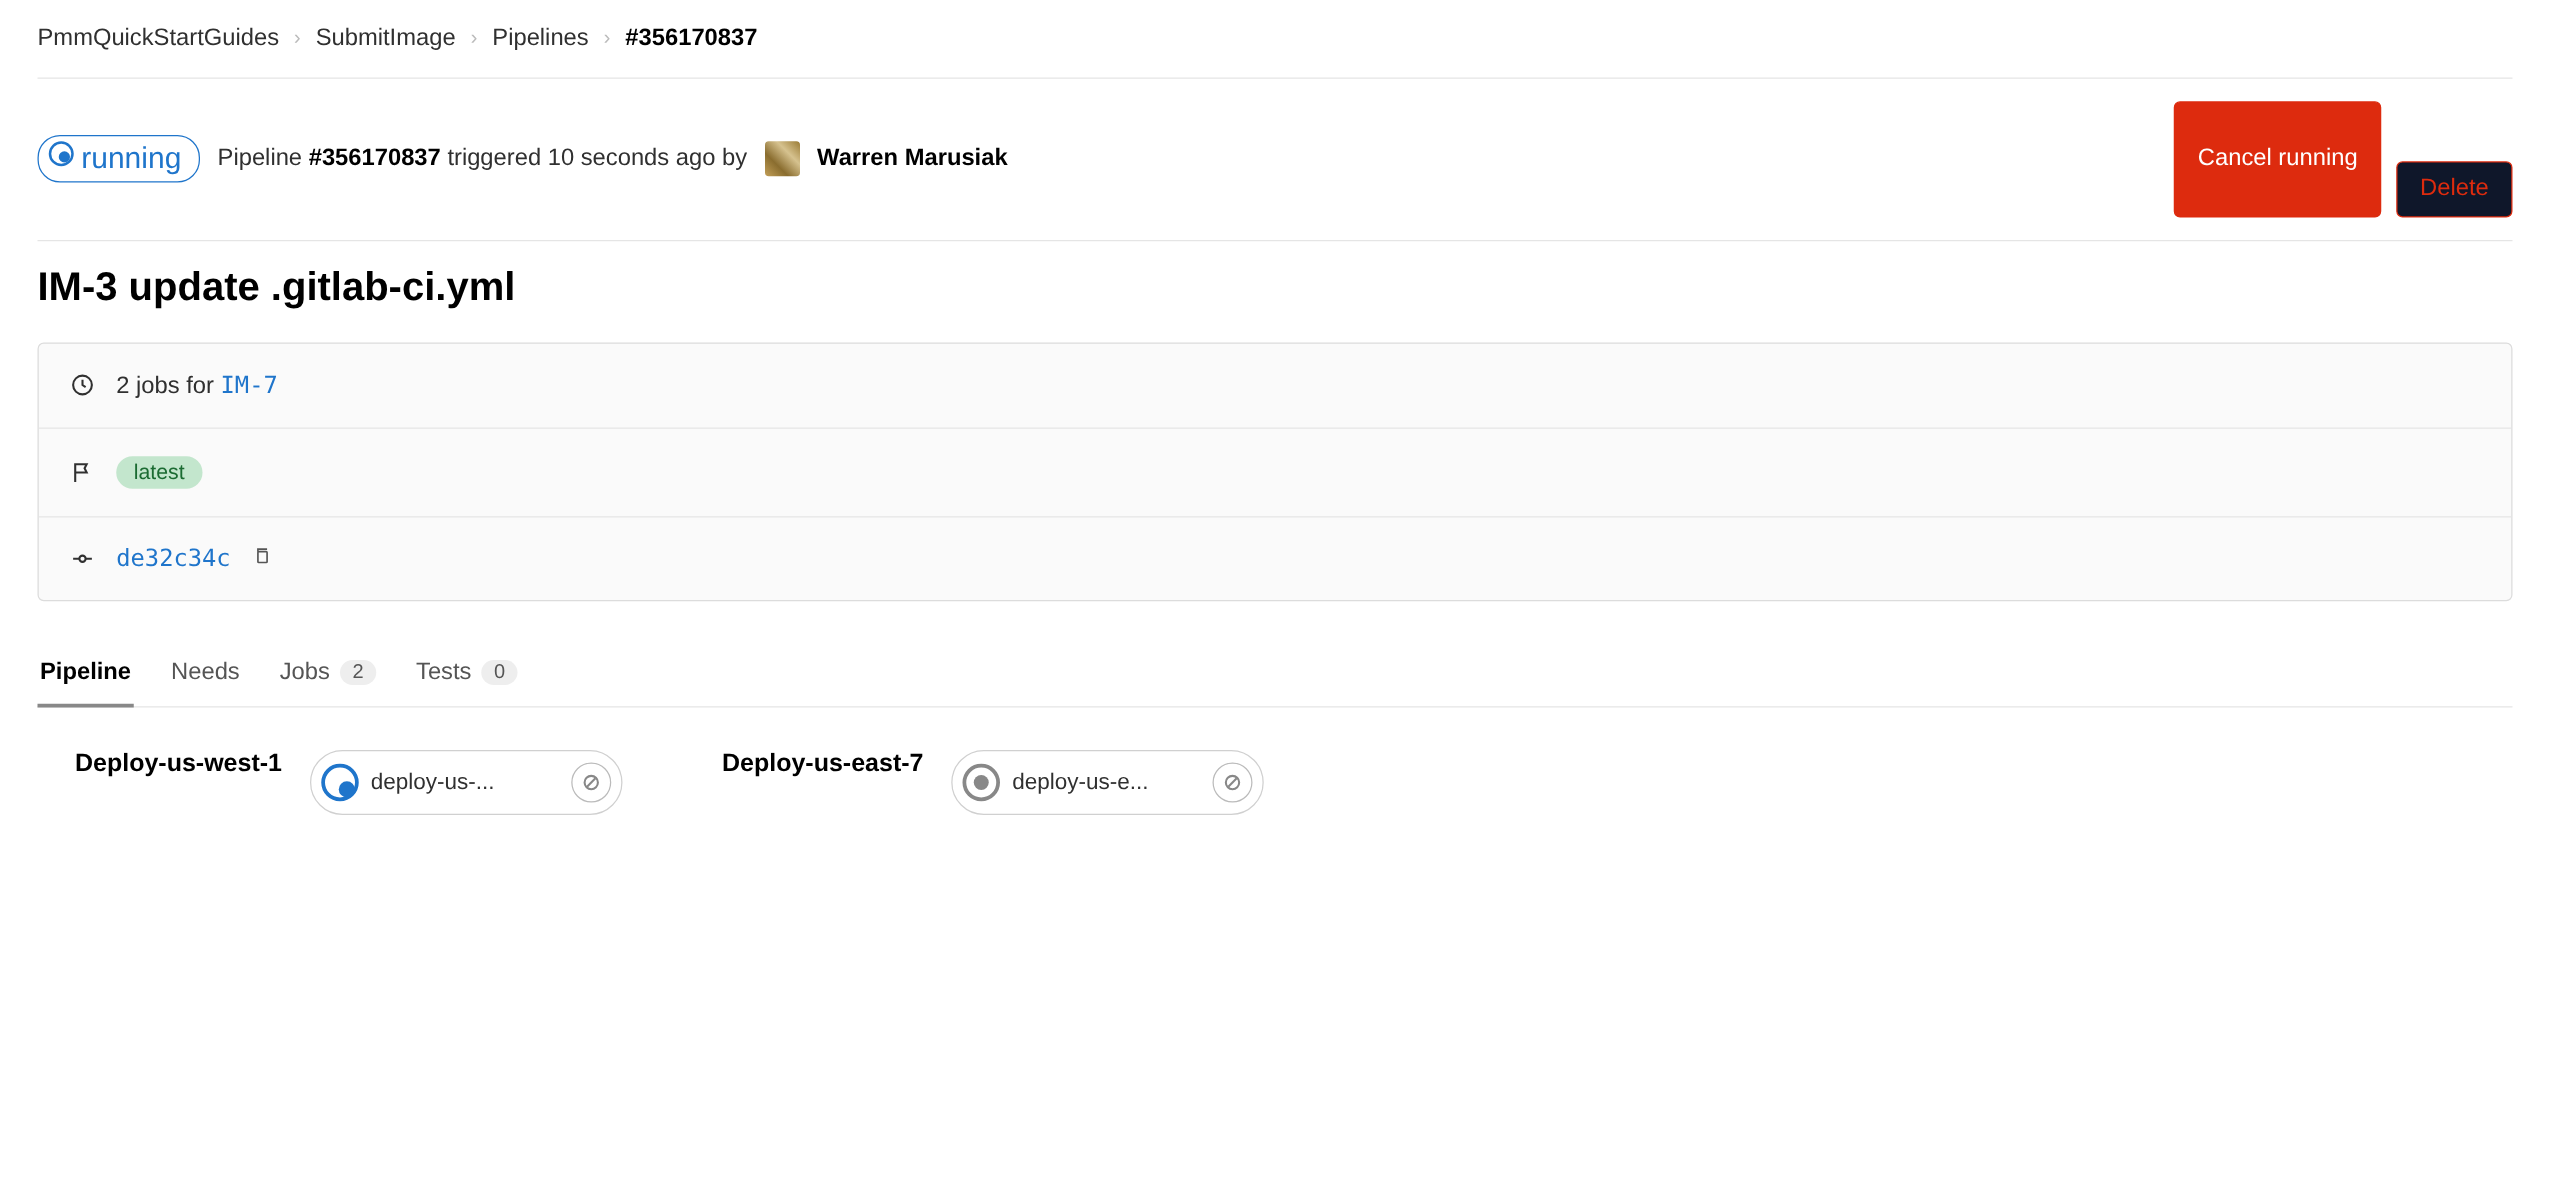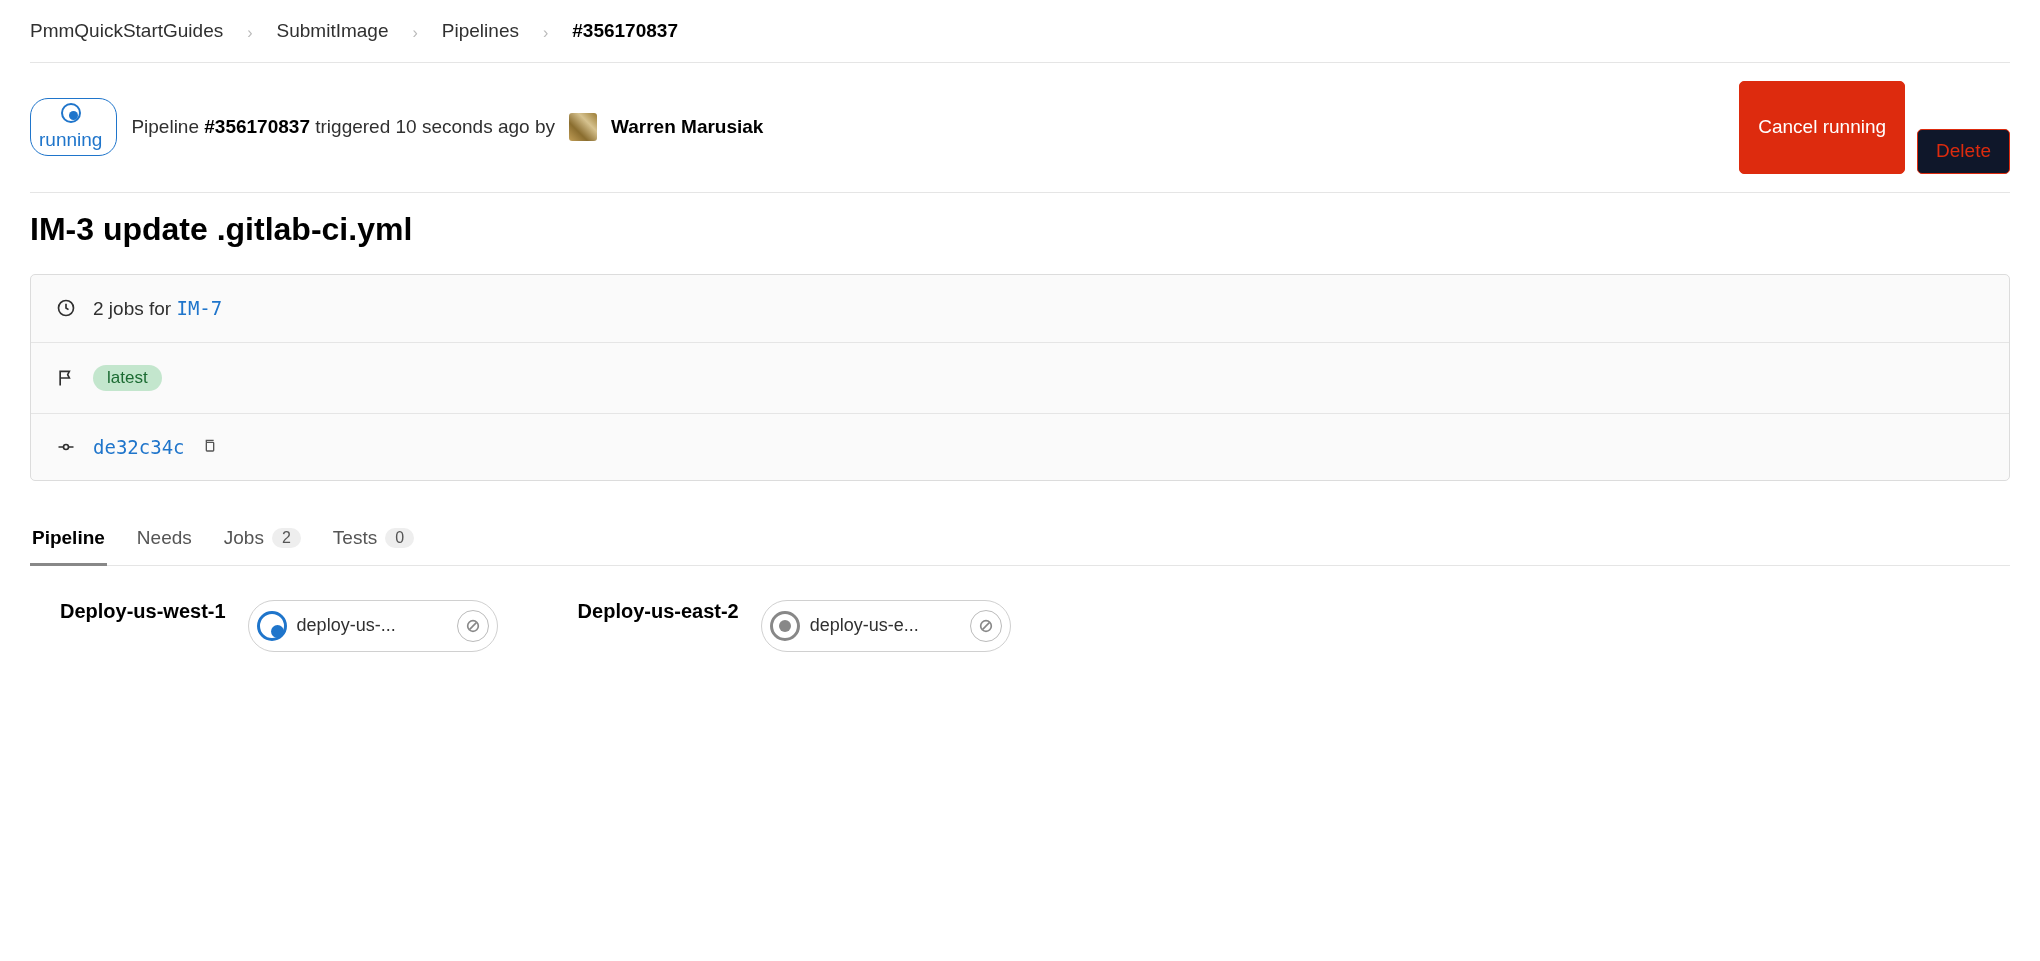--- a/index.html
+++ b/index.html
@@ -8,22 +8,22 @@
     color: #303030;
     background: #fff;
     padding: 20px 30px;
     font-size: 18px;
   }
   a { text-decoration: none; }
 
   
   .breadcrumb {
     display: flex;
-    align-items: flex-end;
-    gap: 24px;
+    align-items: center;
+    gap: 12px;
     color: #303030;
     font-size: 19px;
     padding-bottom: 20px;
   }
   .breadcrumb .crumb { color: #303030; cursor: pointer; }
   .breadcrumb .sep { color: #bbb; font-size: 16px; }
   .breadcrumb .crumb.active { font-weight: 700; color: #000; }
 
   hr.sep-line { border: none; border-top: 1px solid #e5e5e5; }
 
@@ -35,28 +35,27 @@
     padding: 18px 0;
   }
   .header-left {
     display: flex;
     align-items: center;
     gap: 14px;
     flex-wrap: wrap;
   }
   .status-badge {
     display: inline-flex;
-    align-items: center;
+    align-items: flex-start;
     gap: 6px;
     border: 1.5px solid #1f75cb;
     color: #1f75cb;
     border-radius: 18px;
     padding: 4px 14px 4px 8px;
-    font-size: 19px;
-    flex-direction: column;
+    font-size: 24px;
   }
   .status-badge .status-icon {
     width: 20px; height: 20px;
     border: 2.5px solid #1f75cb;
     border-radius: 50%;
     position: relative;
   }
   .status-badge .status-icon::after {
     content: "";
     position: absolute;
@@ -304,21 +303,21 @@
       <span class="job-name">deploy-us-...</span>
       <span class="job-action">
         <svg viewBox="0 0 24 24">
             <circle cx="12" cy="12" r="8"></circle>
             <path d="M7 17L17 7"></path>
           </svg>
       </span>
     </div>
   </div>
   <div class="stage">
-    <div class="stage-title">Deploy-us-east-2</div>
+    <div class="stage-title">Deploy-us-east-7</div>
     <div class="job-pill">
       <span class="job-status created"></span>
       <span class="job-name">deploy-us-e...</span>
       <span class="job-action">
         <svg viewBox="0 0 24 24">
             <circle cx="12" cy="12" r="8"></circle>
             <path d="M7 17L17 7"></path>
           </svg>
       </span>
     </div>

